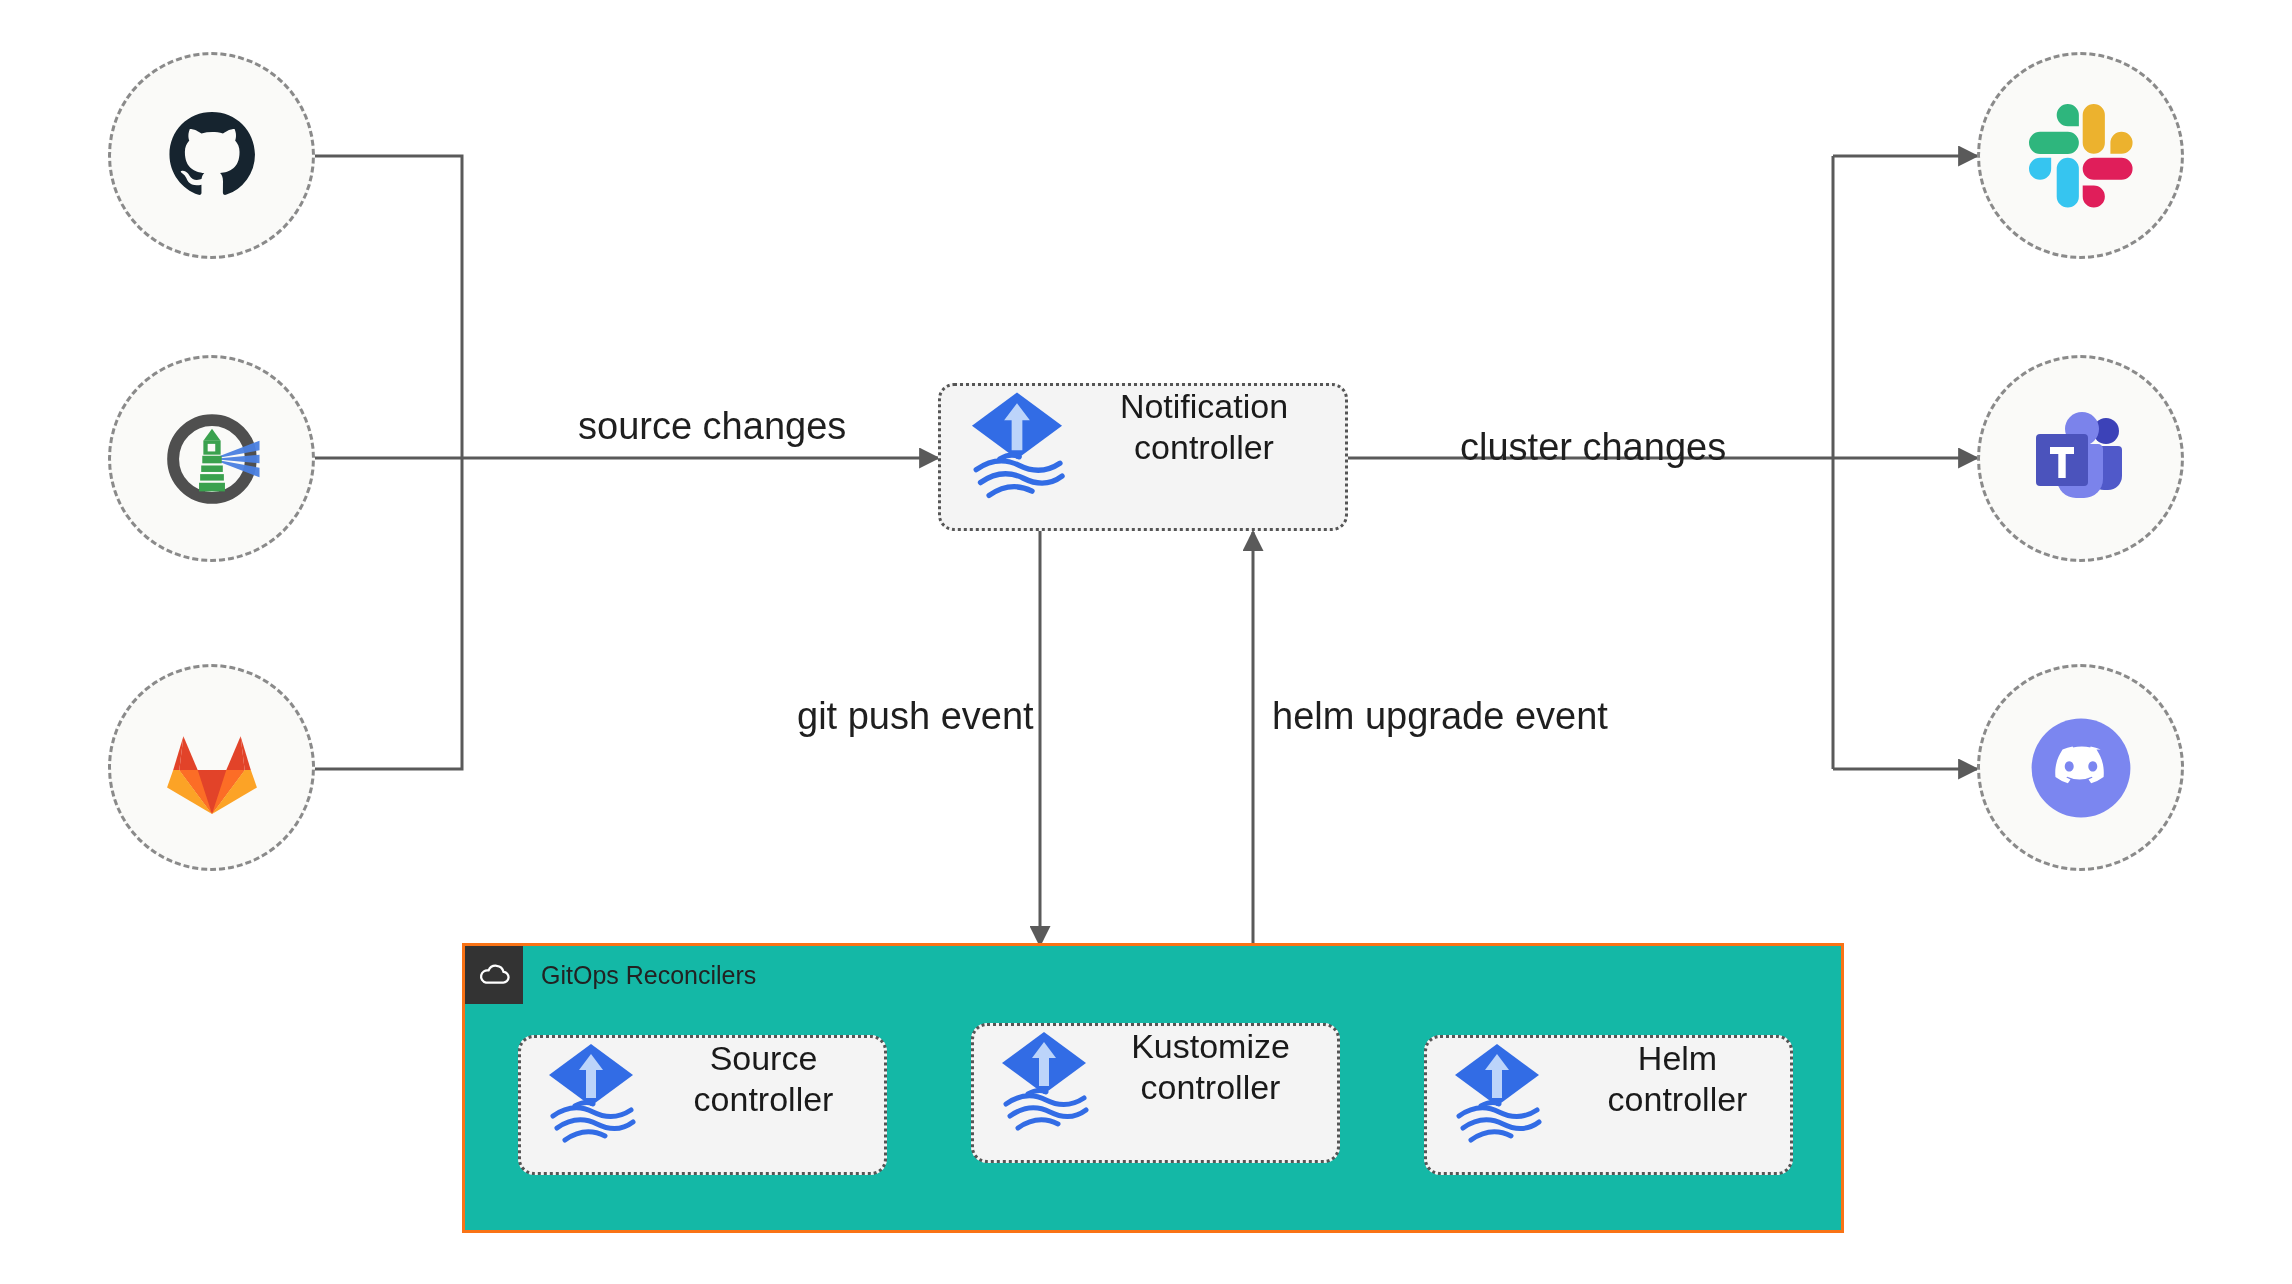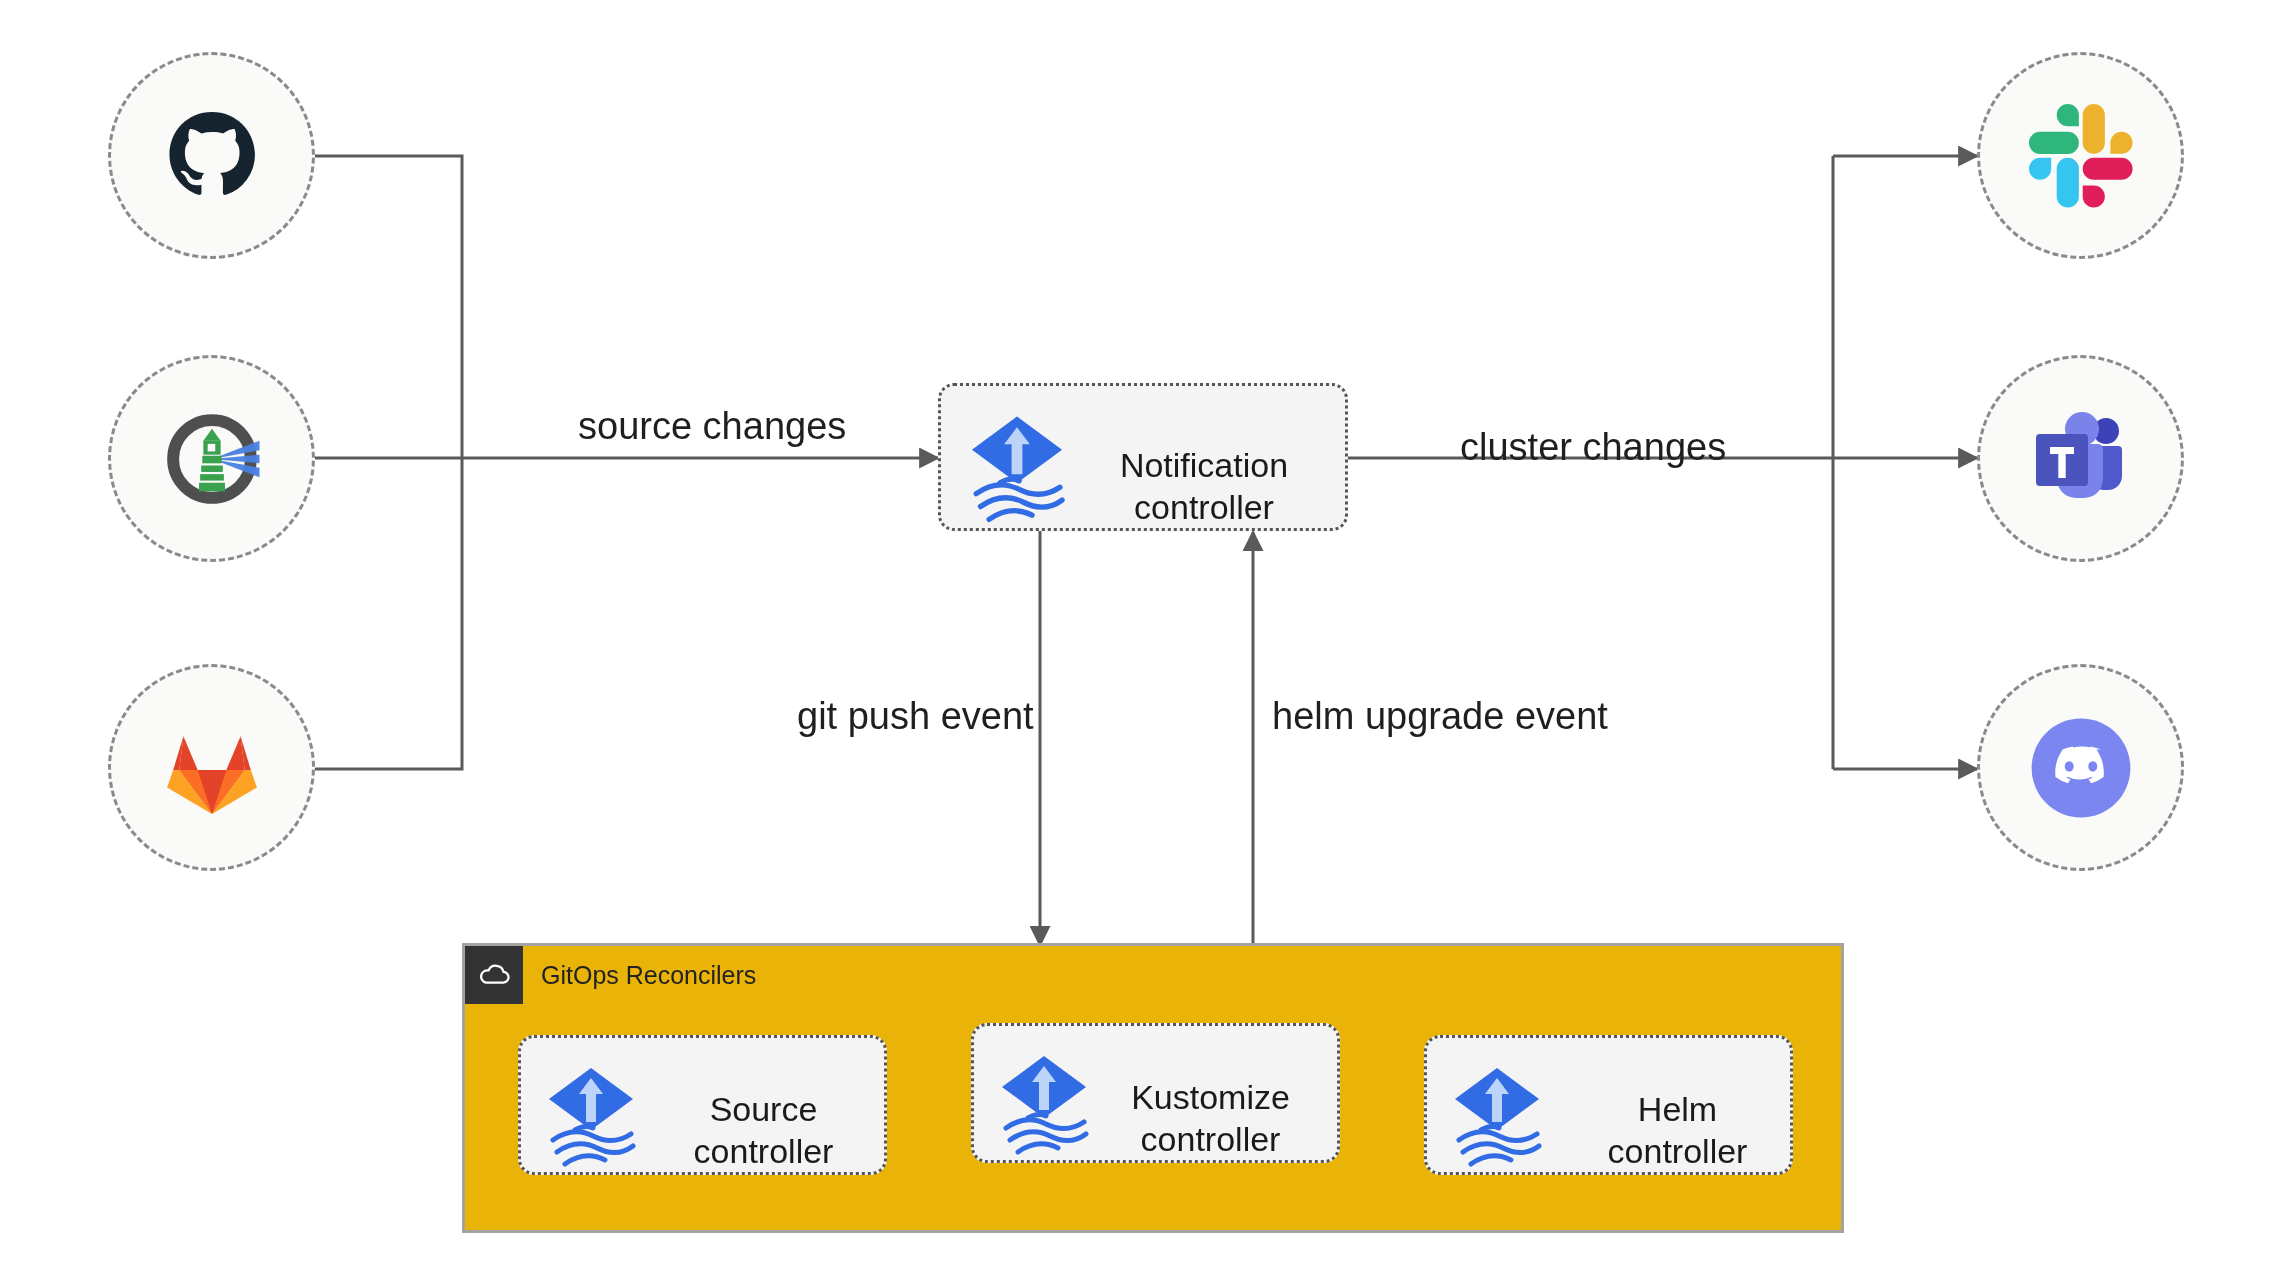--- a/index.html
+++ b/index.html
@@ -35,40 +35,40 @@
   }
 
   
   .ctrl-box {
     position: absolute;
     background: #f4f4f4;
     border: 3px dotted #555555;
     border-radius: 16px;
     box-sizing: border-box;
     display: flex;
-    align-items: flex-end;
+    align-items: flex-start;
     justify-content: flex-start;
   }
   .ctrl-box .flux-logo {
     flex: 0 0 auto;
   }
   .ctrl-box .ctrl-label {
     flex: 1 1 auto;
     text-align: center;
     font-size: 34px;
     line-height: 1.22;
     color: #1a1a1a;
     padding-right: 14px;
   }
 
   
   .group-box {
     position: absolute;
-    background: #eab308;
-    border: 3px solid #a3a3a3;
+    background: #14b8a6;
+    border: 3px solid #f97316;
     box-sizing: border-box;
   }
   .group-header {
     position: absolute;
     left: 0;
     top: 0;
     display: flex;
     align-items: center;
   }
   .group-badge {

